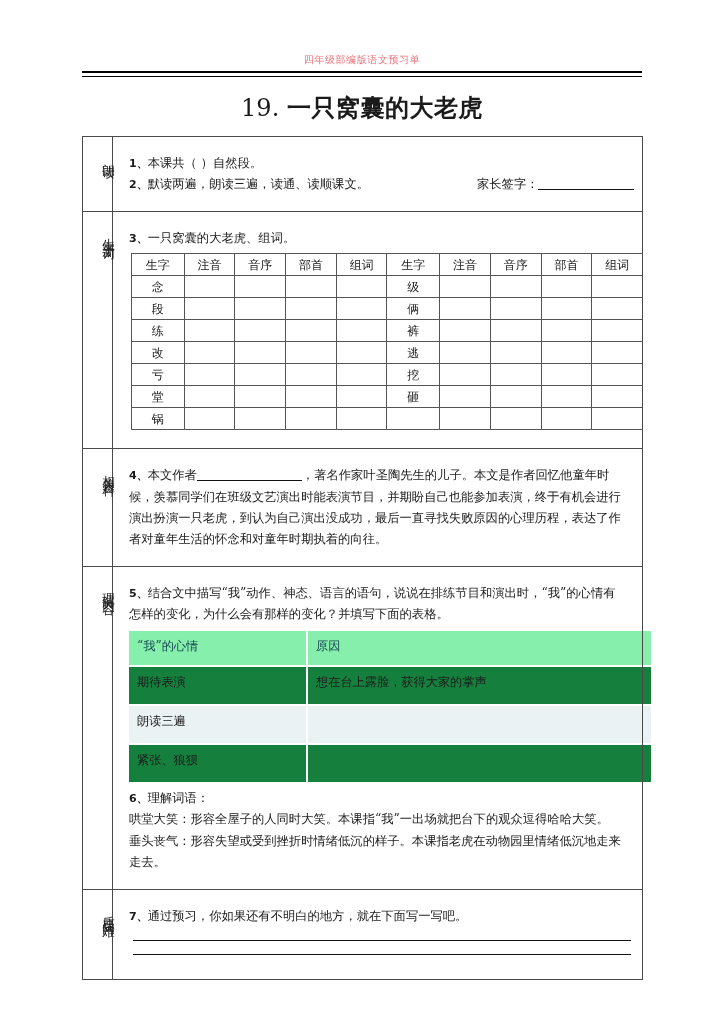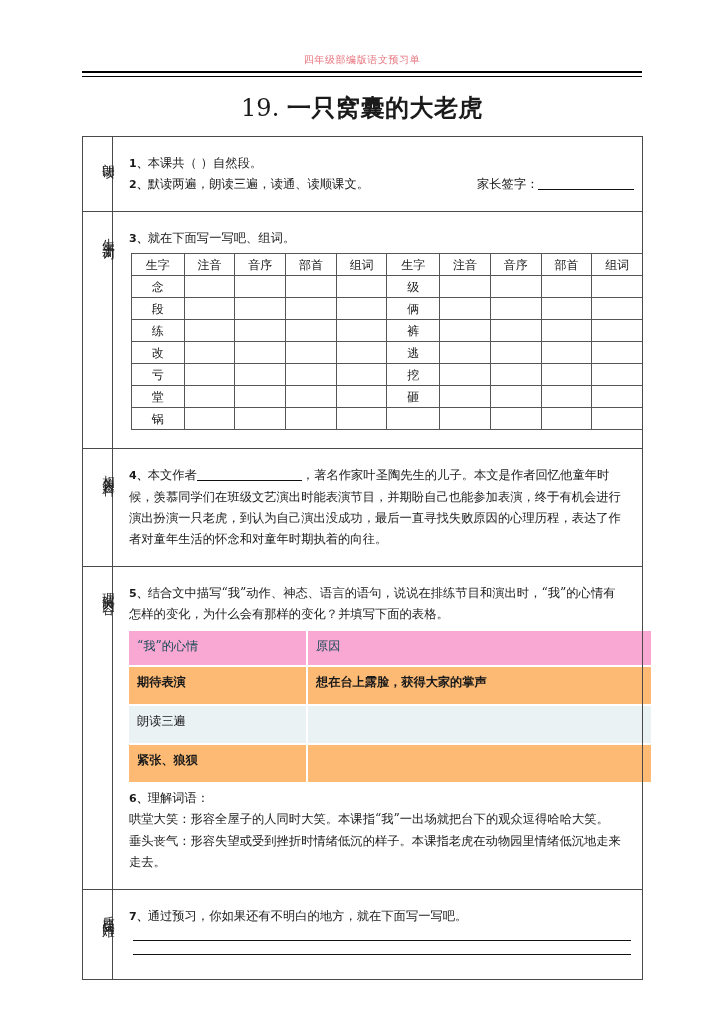--- a/index.html
+++ b/index.html
@@ -161,28 +161,28 @@
     width: 522px;
     margin: 6px 0 4px 0;
   }
   .mood-table td {
     padding: 5px 8px;
     font-size: 12.2px;
     vertical-align: top;
     border: none;
   }
   .mood-table .mh td {
-    background: #f9a8d4;
+    background: #86efac;
     color: #184a55;
     height: 24px;
     font-size: 12.2px;
     border-bottom: 2px solid #ffffff;
   }
   .mood-table .mh td:first-child { border-right: 2px solid #ffffff; }
-  .mood-table tr.r-dark td { background: #fdba74; font-weight: bold; }
+  .mood-table tr.r-dark td { background: #15803d; }
   .mood-table tr.r-light td { background: #eaf2f4; }
   .mood-table tbody tr td { border-bottom: 2px solid #ffffff; }
   .mood-table tbody tr td:first-child { border-right: 2px solid #ffffff; }
   .mood-table col.c-mood { width: 178px; }
   .mood-table col.c-why  { width: 344px; }
   .mood-cell { height: 27px; }
 
   
   .ans-rule {
     display: block;
@@ -229,21 +229,21 @@
           </div>
         </td>
       </tr>
 
       <tr>
         <td class="side">
           <span class="vlabel">生字新词</span>
         </td>
         <td class="body">
           <div class="row-line">
-            <span class="qn">3、</span><span>就在下面写一写吧、组词。</span>
+            <span class="qn">3、</span><span>一只窝囊的大老虎、组词。</span>
           </div>
           <table class="zi-table" id="zi-table">
             <colgroup>
               <col class="c-zi">
                 <col class="c-oth">
                 <col class="c-oth">
                 <col class="c-oth">
                 <col class="c-oth">
               <col class="c-zi">
                 <col class="c-oth">

